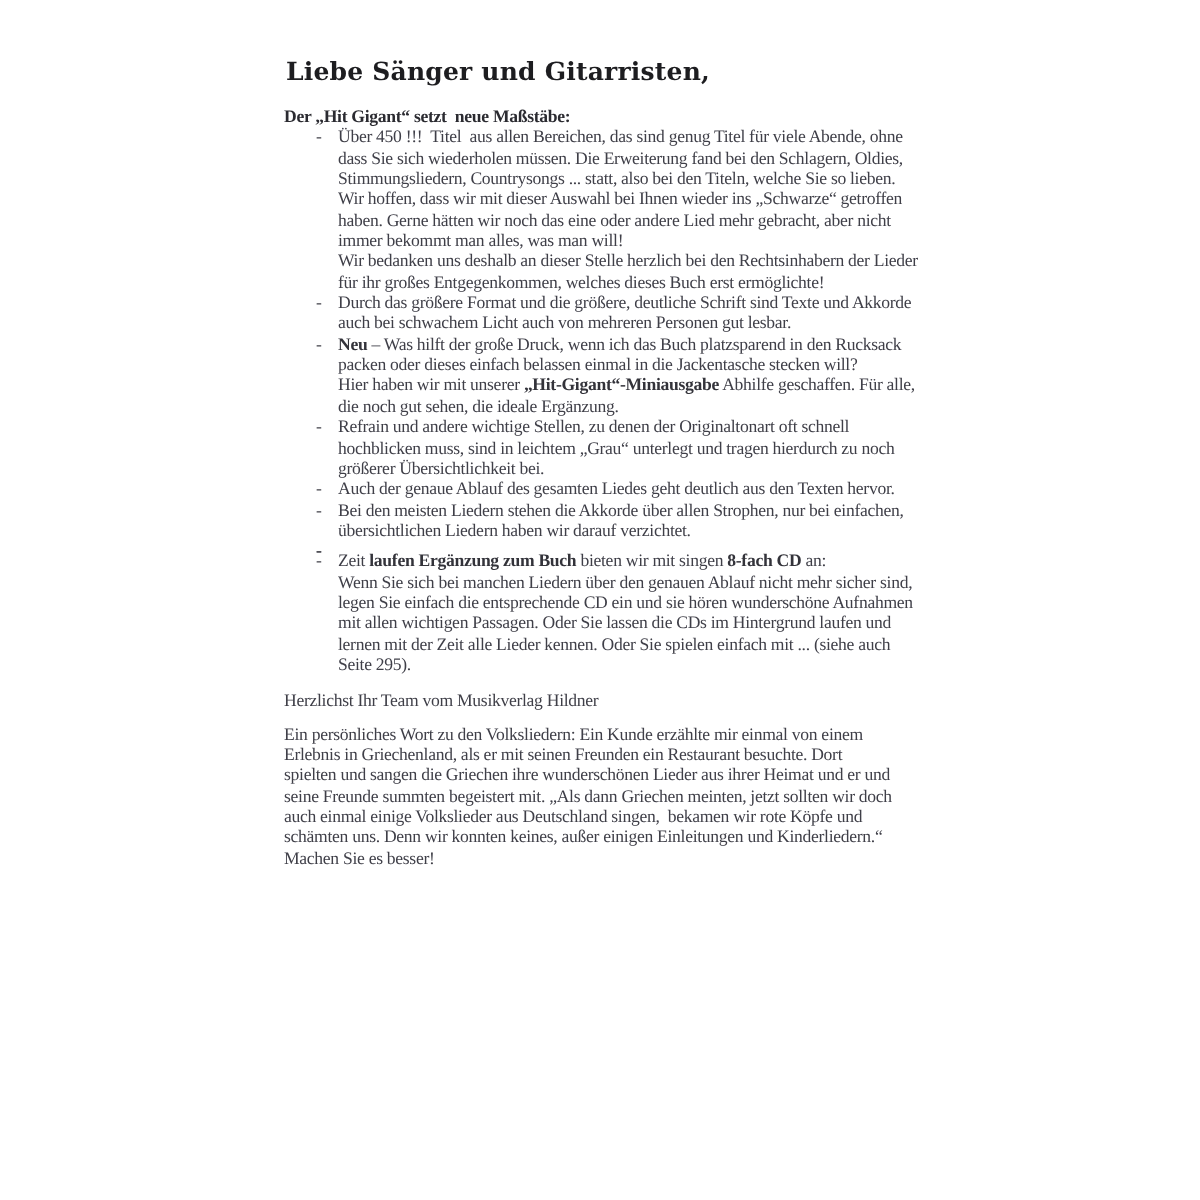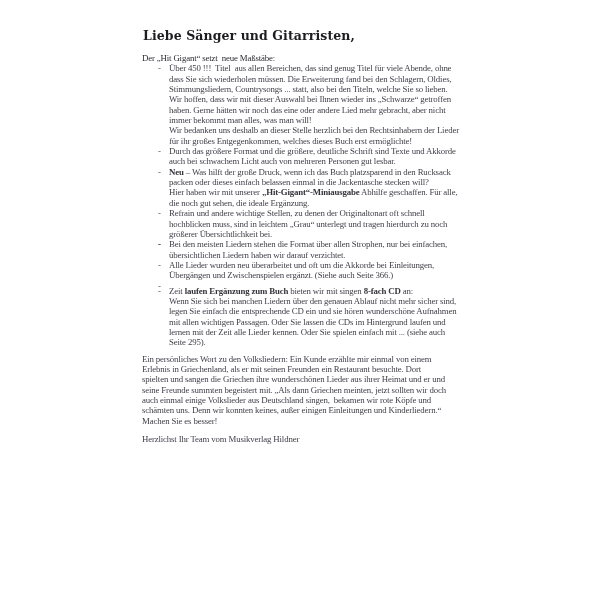--- a/index.html
+++ b/index.html
@@ -30,21 +30,21 @@
     line-height: 16px;
     color: #1d1d20;
     letter-spacing: 0.1px;
     margin: 0 0 9px 1px;
   }
   .para {
     white-space: pre-wrap;
     margin: 0;
   }
   .subheading {
-    font-weight: normal;
+    font-weight: bold;
     color: #2b2b31;
     white-space: pre-wrap;
     margin: 0;
   }
   .bullet {
     position: relative;
     padding-left: 27px;
     margin: 0;
   }
   .bullet .dash {
@@ -97,52 +97,51 @@
 
     <div class="bullet">
       <span class="dash">-</span>
       <span class="btext">Refrain und andere wichtige Stellen, zu denen der Originaltonart oft schnell
 hochblicken muss, sind in leichtem „Grau“ unterlegt und tragen hierdurch zu noch
 größerer Übersichtlichkeit bei.</span>
     </div>
 
     <div class="bullet">
       <span class="dash">-</span>
+      <span class="btext">Auch der genaue Ablauf des gesamten Liedes geht deutlich aus den Texten hervor.</span>
     </div>
 
     <div class="bullet">
       <span class="dash">-</span>
-      <span class="btext">Bei den meisten Liedern stehen die Format über allen Strophen, nur bei einfachen,
+      <span class="btext">Bei den meisten Liedern stehen die Akkorde über allen Strophen, nur bei einfachen,
 übersichtlichen Liedern haben wir darauf verzichtet.</span>
     </div>
 
     <div class="bullet">
       <span class="dash">-</span>
-      <span class="btext">Alle Lieder wurden neu überarbeitet und oft um die Akkorde bei Einleitungen,
-Übergängen und Zwischenspielen ergänzt. (Siehe auch Seite 366.)</span>
     </div>
 
     <div class="bullet">
       <span class="dash">-</span>
     </div>
 
     <div class="bullet cd-bullet">
       <span class="dash">-</span>
       <span class="btext"><span>Zeit </span><span class="bold-inline">laufen Ergänzung zum Buch</span><span> bieten wir mit singen </span><span class="bold-inline">8-fach CD</span><span> an:
 Wenn Sie sich bei manchen Liedern über den genauen Ablauf nicht mehr sicher sind,
 legen Sie einfach die entsprechende CD ein und sie hören wunderschöne Aufnahmen
 mit allen wichtigen Passagen. Oder Sie lassen die CDs im Hintergrund laufen und
 lernen mit der Zeit alle Lieder kennen. Oder Sie spielen einfach mit ... (siehe auch
 Seite 295).</span></span>
     </div>
 
+    <p class="para closing">Herzlichst Ihr Team vom Musikverlag Hildner</p>
+
     <p class="para volks">Ein persönliches Wort zu den Volksliedern: Ein Kunde erzählte mir einmal von einem
 Erlebnis in Griechenland, als er mit seinen Freunden ein Restaurant besuchte. Dort
 spielten und sangen die Griechen ihre wunderschönen Lieder aus ihrer Heimat und er und
 seine Freunde summten begeistert mit. „Als dann Griechen meinten, jetzt sollten wir doch
 auch einmal einige Volkslieder aus Deutschland singen,  bekamen wir rote Köpfe und
 schämten uns. Denn wir konnten keines, außer einigen Einleitungen und Kinderliedern.“
 Machen Sie es besser!</p>
 
-    <p class="para closing">Herzlichst Ihr Team vom Musikverlag Hildner</p>
-
   </div>
 </div>
 
 </body></html>

